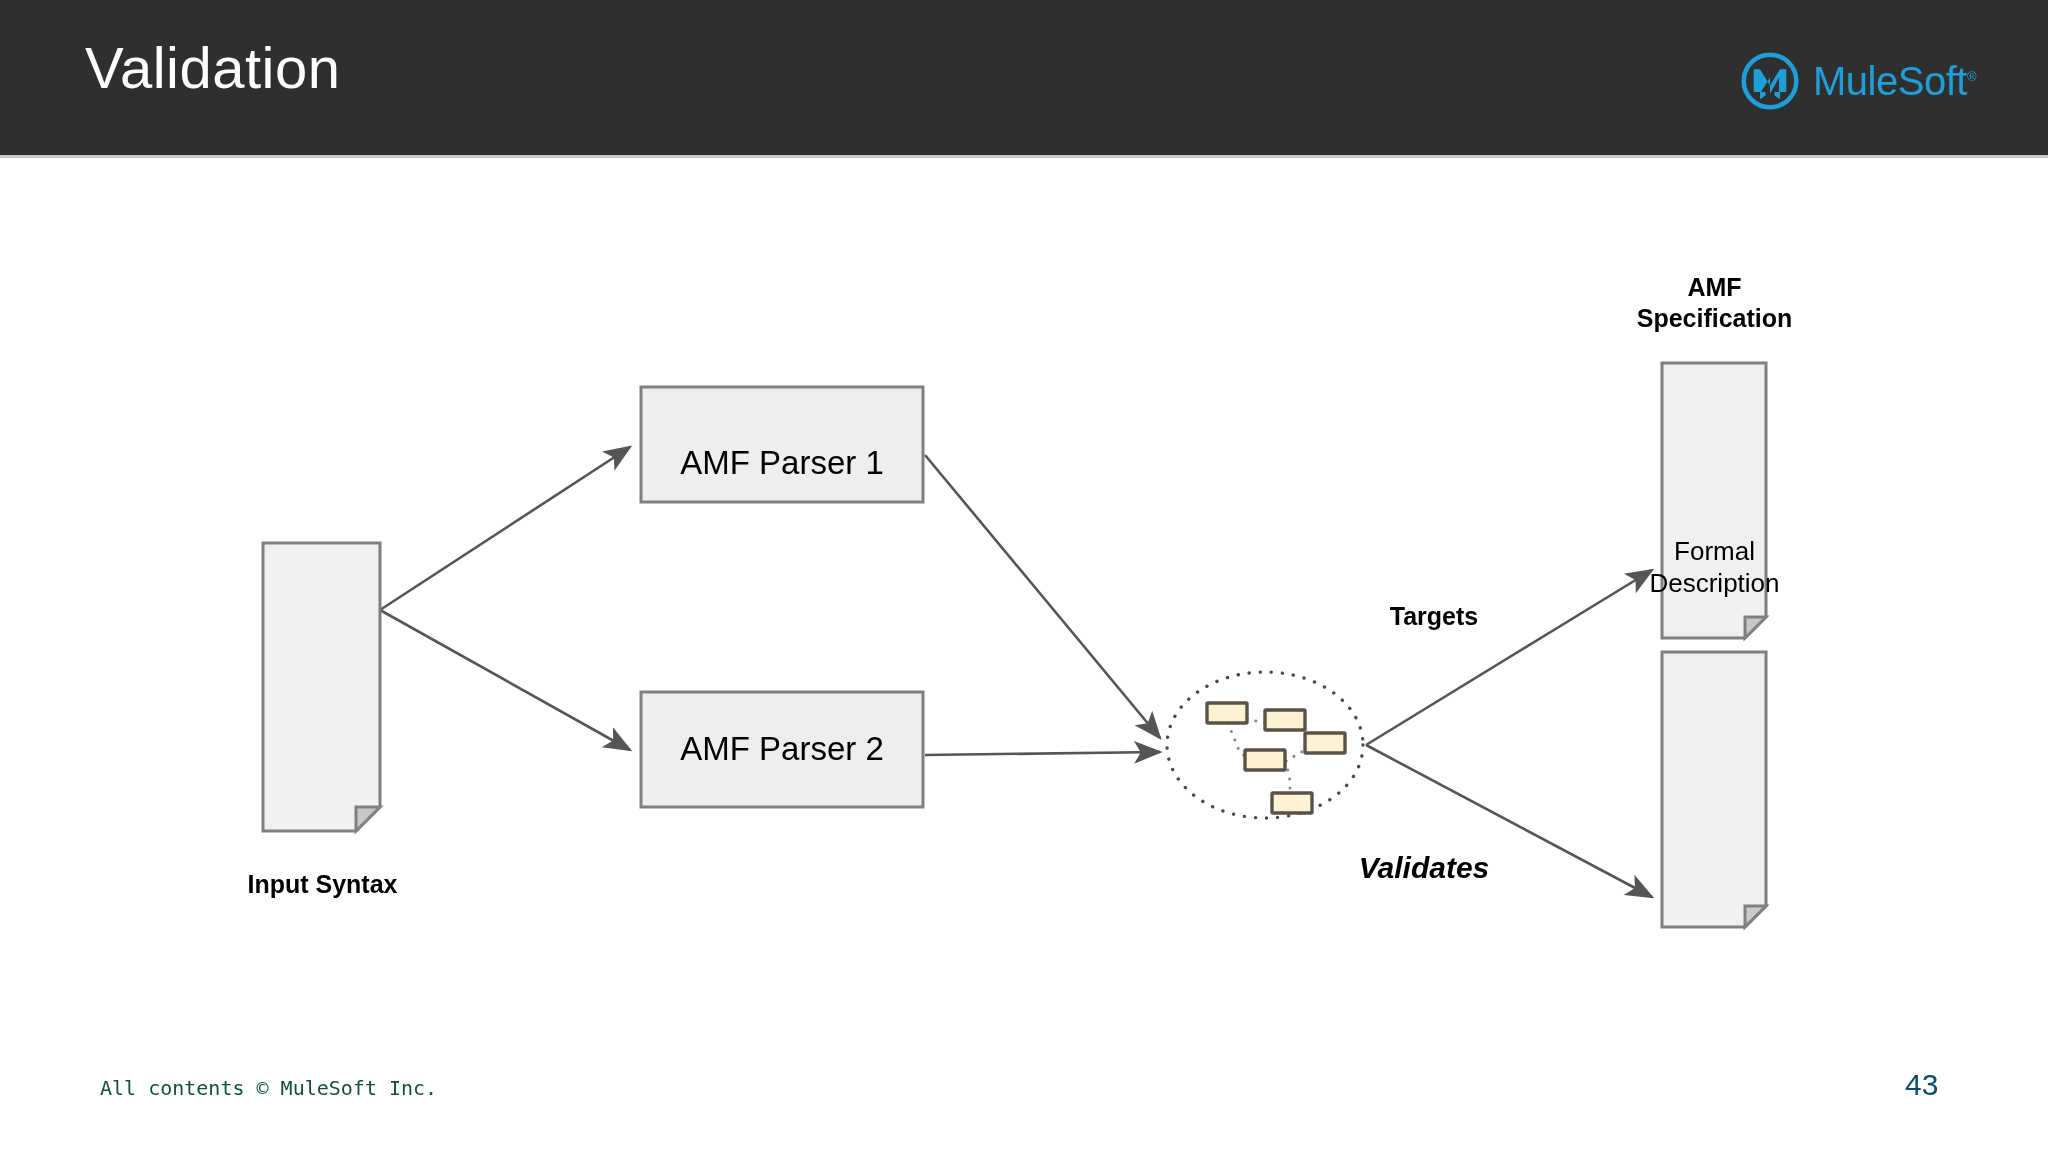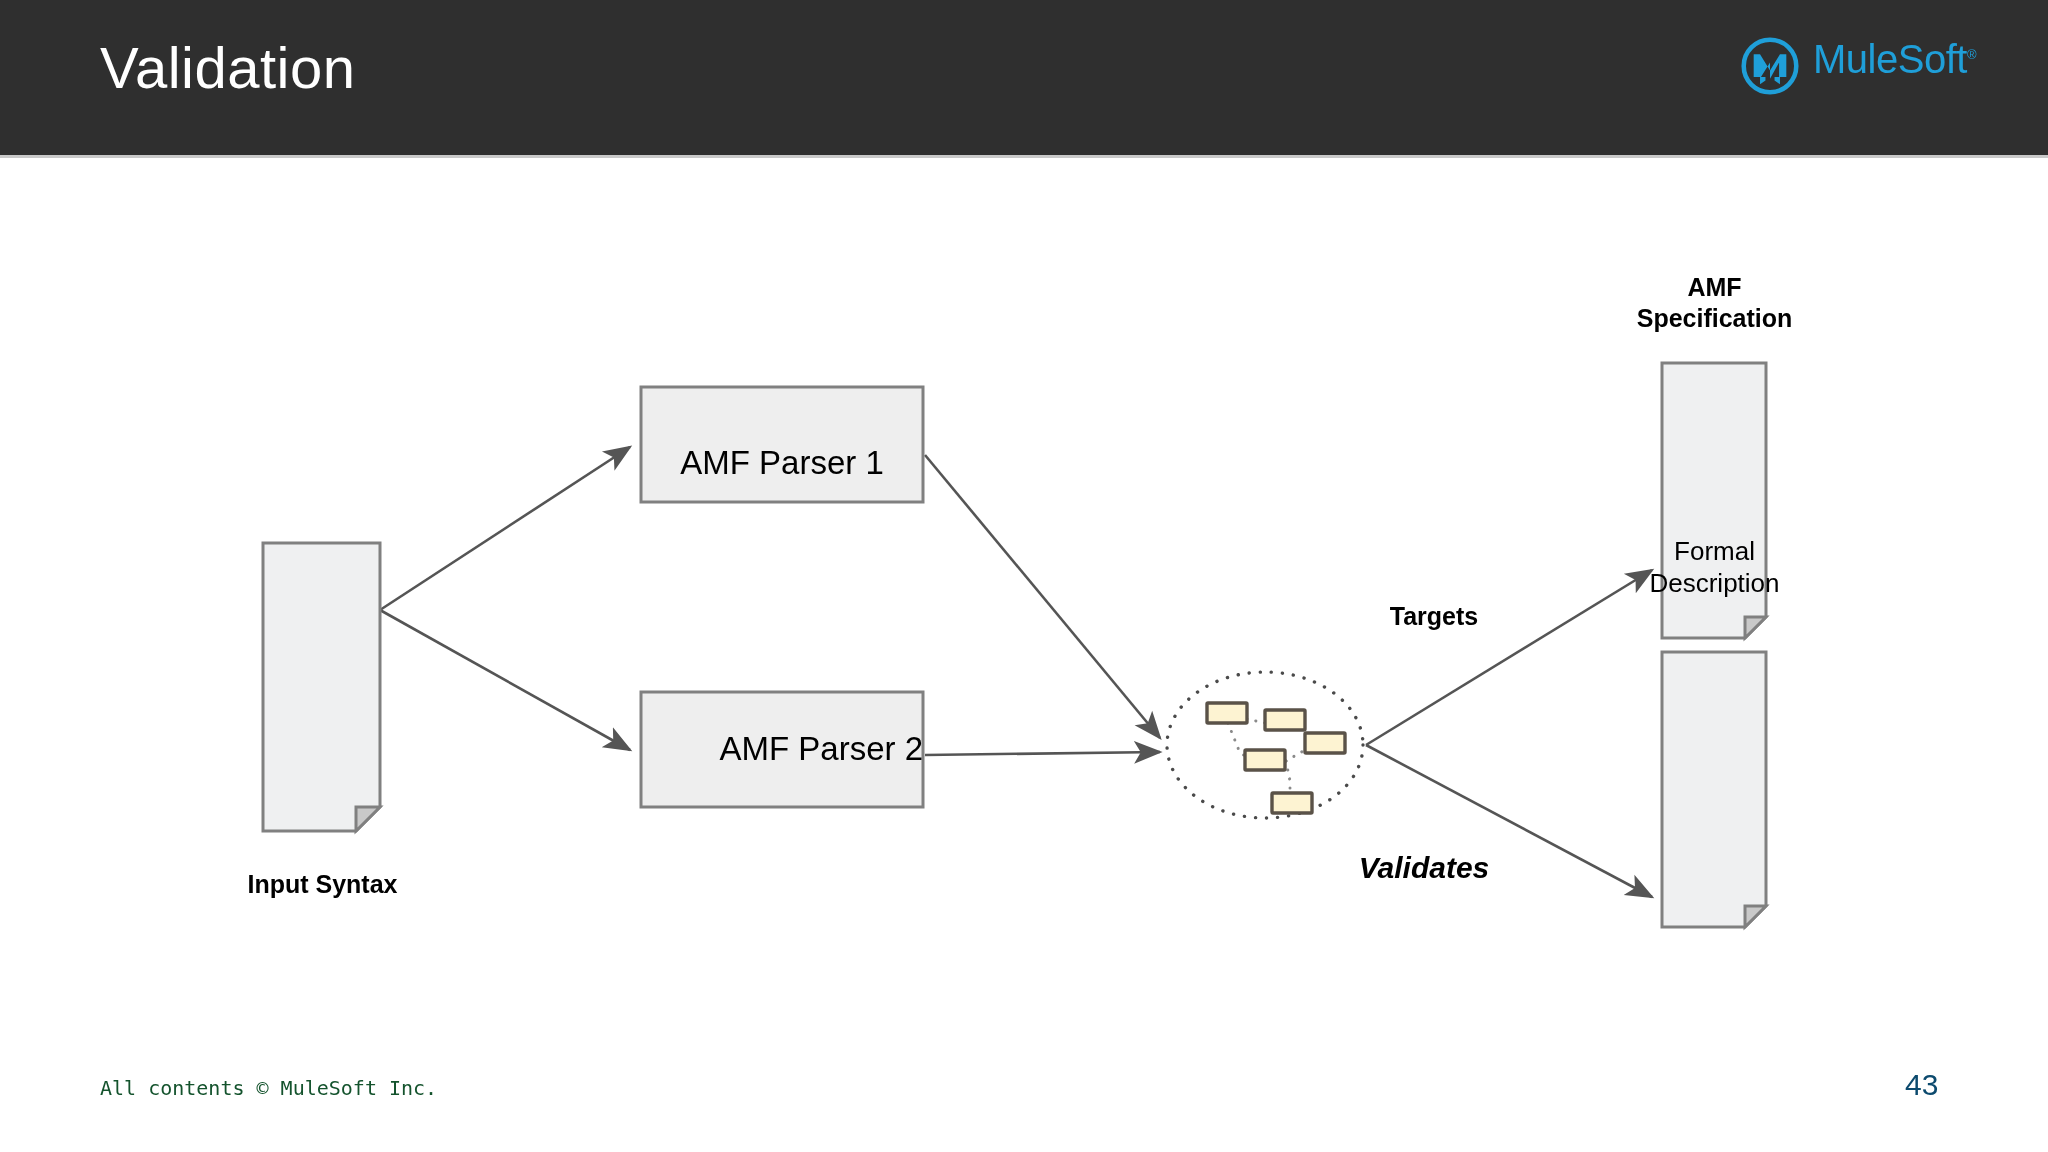--- a/index.html
+++ b/index.html
@@ -25,36 +25,36 @@
   }
   .header-rule {
     position: absolute;
     left: 0; top: 155px;
     width: 2048px;
     height: 3px;
     background: #c9c9c9;
   }
   .slide-title {
     position: absolute;
-    left: 100px;
+    left: 85px;
     top: 34px;
     font-size: 58px;
     font-weight: 400;
     color: #ffffff;
     letter-spacing: 0.5px;
     white-space: nowrap;
   }
 
   
   .logo {
     position: absolute;
     right: 72px;
-    top: 37px;
+    top: 52px;
     display: flex;
-    align-items: flex-start;
+    align-items: center;
     gap: 14px;
   }
   .logo-mark { width: 58px; height: 58px; display:block; }
   .logo-word {
     font-size: 40px;
     font-weight: 400;
     color: #1f9fd9;
     letter-spacing: -0.5px;
     white-space: nowrap;
     position: relative;
@@ -182,21 +182,21 @@
       <path d="M1745,483 L1745,462 L1766,462 Z" fill="#c9c9c9" stroke="#808080" stroke-width="3"></path>
     </g>
 
     <g>
       <path d="M1662,497 L1766,497 L1766,751 L1745,772 L1662,772 Z" fill="#eff0f1" stroke="#808080" stroke-width="3"></path>
       <path d="M1745,772 L1745,751 L1766,751 Z" fill="#c9c9c9" stroke="#808080" stroke-width="3"></path>
     </g>
   </svg>
 
   <div class="node-text" style="left:641px; top:270px; width:282px;margin-top:19px;">AMF Parser 1</div>
-  <div class="node-text" style="left:641px; top:575px; width:282px;text-align:right;">AMF Parser 2</div>
+  <div class="node-text" style="left:641px; top:575px; width:282px;">AMF Parser 2</div>
 
   <div class="dlabel bold" style="left:180px; top:714px; width:285px; font-size:25px;">Input Syntax</div>
 
 
   <div class="dlabel bold" style="left:1334px; top:446px; width:200px; font-size:25px;">Targets</div>
 
   <div class="dlabel bold" style="left:1324px; top:695px; width:200px; font-size:30px;font-style:italic;">Validates</div>
 
   <div class="dlabel bold" style="left:1612px; top:117px; width:205px; font-size:25px;">AMF
 Specification</div>

